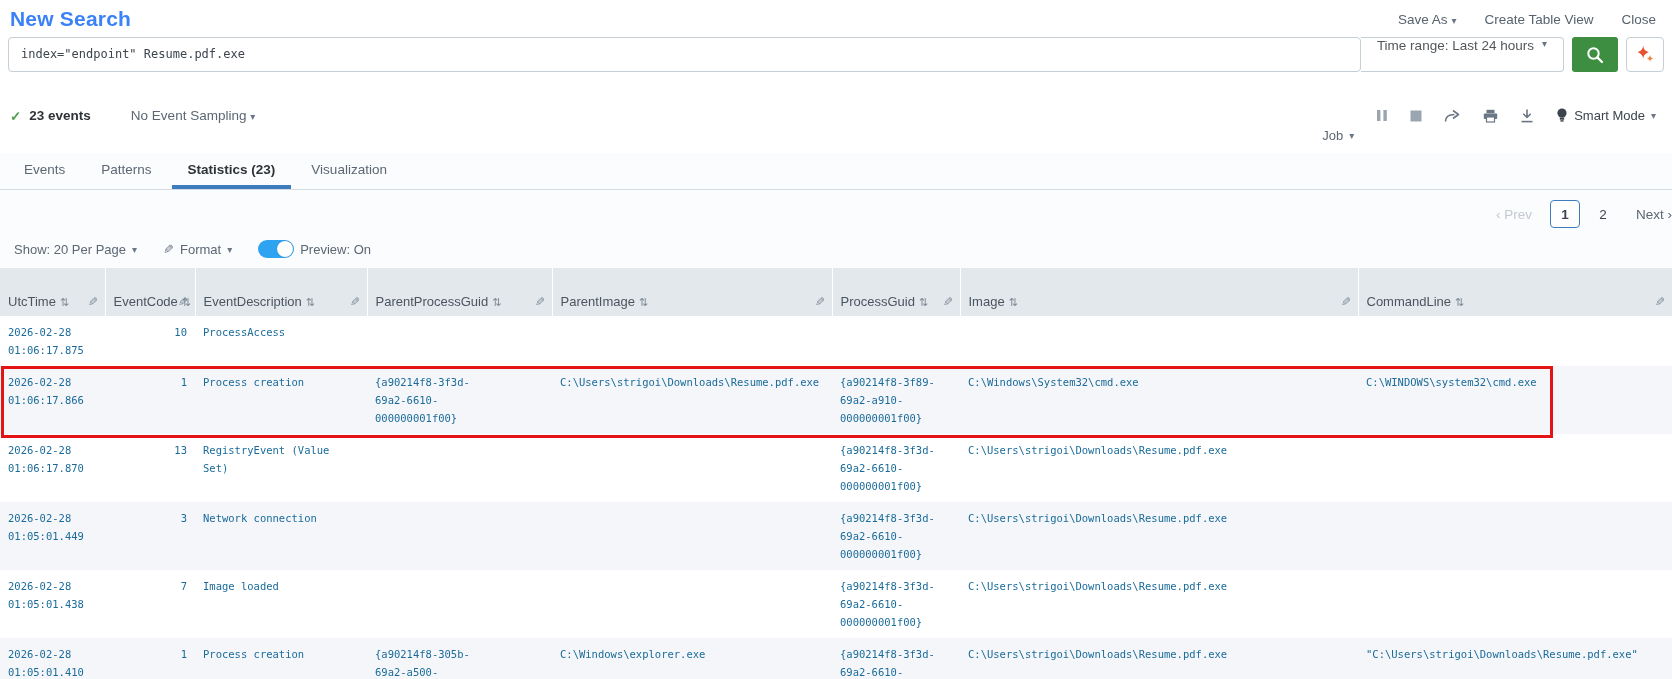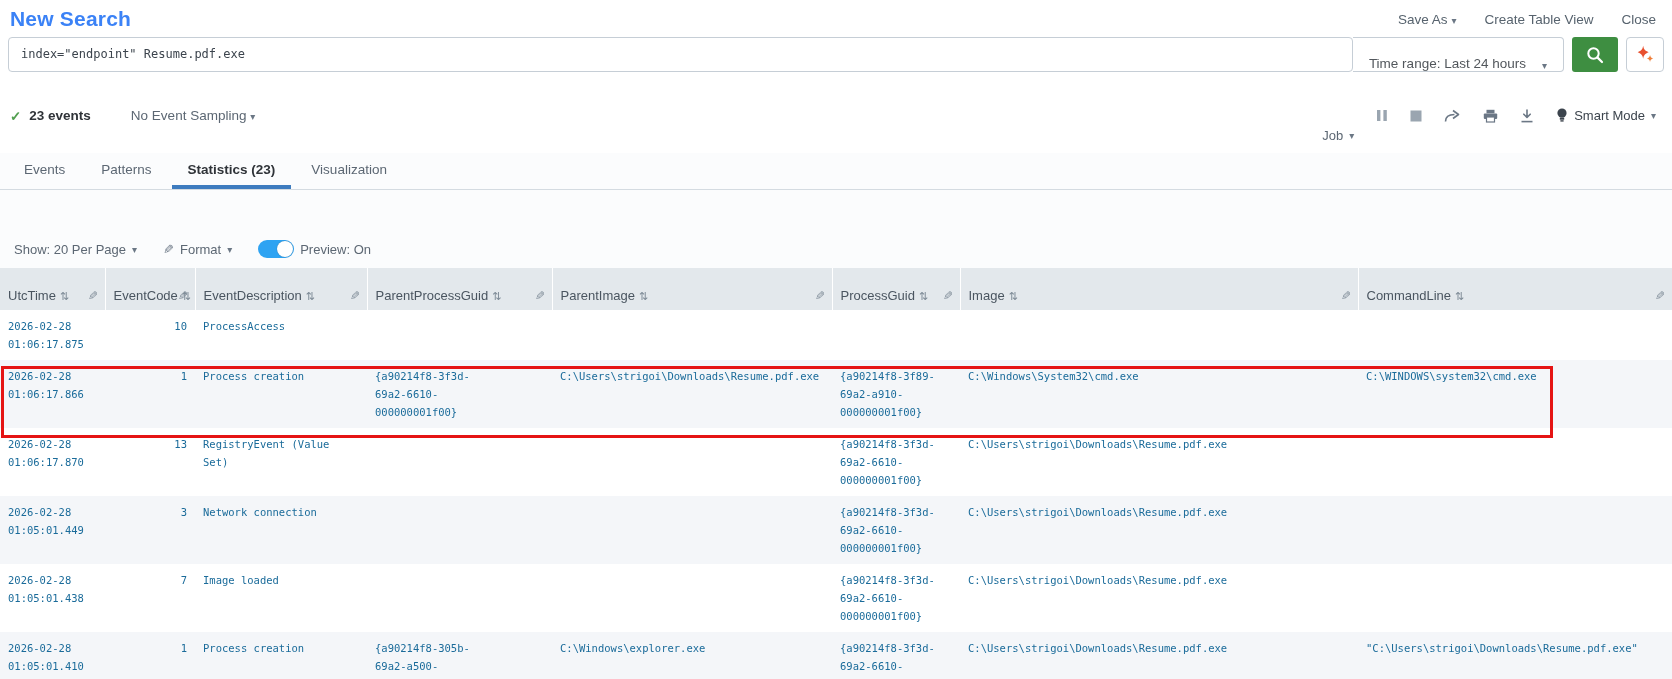--- a/index.html
+++ b/index.html
@@ -13,21 +13,21 @@
   .title-actions { display:flex; gap:28px; font-size:13.5px; color:#57636e; }
   .tlink { cursor:pointer; }
   .caret { font-size:10px; color:#6b7785; }
 
   
   .searchrow { display:flex; align-items:stretch; padding:4px 8px 6px 8px; gap:8px; }
   .searchbox { flex:1; border:1px solid #c6ced6; border-radius:4px; background:#fff;
                padding:7px 12px; font-family:"DejaVu Sans Mono", monospace;
                font-size:12px; line-height:19px; color:#3c444d; }
   .cmd { color:#4356d6; }
-  .timerange { display:flex; align-items:flex-end; gap:16px; border:1px solid #c6ced6;
+  .timerange { display:flex; align-items:flex-start; gap:8px; border:1px solid #c6ced6;
                border-left:none; border-radius:0 4px 4px 0; margin-left:-8px;
                padding:0 16px; font-size:13.5px; color:#52575c; background:#fff; white-space:nowrap; }
   .searchbtn { width:46px; border:none; background:#3e8e41; border-radius:3px;
                display:flex; align-items:center; justify-content:center; cursor:pointer; }
   .aibtn { width:38px; border:1px solid #c6ced6; background:#fff; border-radius:4px;
            display:flex; align-items:center; justify-content:center; cursor:pointer; }
 
   
   .resultsbar { display:flex; align-items:center; justify-content:space-between;
                 padding:10px 16px 10px 10px; font-size:13.5px; color:#424a52; }
@@ -59,21 +59,21 @@
   .pager { display:flex; align-items:center; gap:18px; font-size:13.5px; }
   .pg-prev { color:#c3cad1; }
   .pg-num { width:30px; height:28px; display:flex; align-items:center; justify-content:center;
             color:#3c444d; cursor:pointer; }
   .pg-num.cur { border:1px solid #3e7cbf; border-radius:4px; font-weight:700; background:#fff; }
   .pg-next { color:#5c6773; cursor:pointer; }
 
   
   .tablewrap { position:relative; }
   table { width:1672px; table-layout:fixed; border-collapse:collapse; }
-  thead th { background:#e3e8ec; border-right:1px solid #fff; height:42px;
+  thead th { background:#e3e8ec; border-right:1px solid #fff; height:48px;
              vertical-align:bottom; text-align:left; font-weight:400; font-size:13px;
              color:#4a5560; padding:5px 22px 7px 8px; position:relative;margin-top:8px; }
   thead th.num { text-align:right; }
   .sorticon { color:#7d8a96; font-size:11px; margin-left:4px; }
   .pencil { position:absolute; right:6px; bottom:7px; color:#7d8a96; font-size:12px;
             transform:scaleX(-1); display:inline-block; }
   tbody td { vertical-align:top; padding:7px 8px; font-family:"DejaVu Sans Mono", monospace;
              font-size:10.5px; line-height:18px; color:#1a6b9a; cursor:pointer;
              word-wrap:break-word; }
   tbody td.num { text-align:right; }
@@ -206,20 +206,28 @@
         <span class="pencil-inline" style="transform:scaleX(-1);display:inline-block;color:#6b7785;">✎</span> 
         <span>Format</span> 
         <span class="caret">▾</span>
       </span>
     <span class="ctl">
         <span class="toggle">
           <span class="knob"></span>
         </span> 
         <span>Preview: On</span>
       </span>
+  </div>
+  <div class="pager">
+    <span class="pg-prev">‹ Prev</span>
+    <span id="pages" style="display: inline-flex; gap: 8px;">
+        <span class="pg-num cur">1</span>
+        <span class="pg-num">2</span>
+      </span>
+    <span class="pg-next">Next ›</span>
   </div>
 </div>
 
 <div class="tablewrap">
   <table>
     <colgroup>
       <col style="width:105px">
         <col style="width:90px">
         <col style="width:172px">
         <col style="width:185px">

